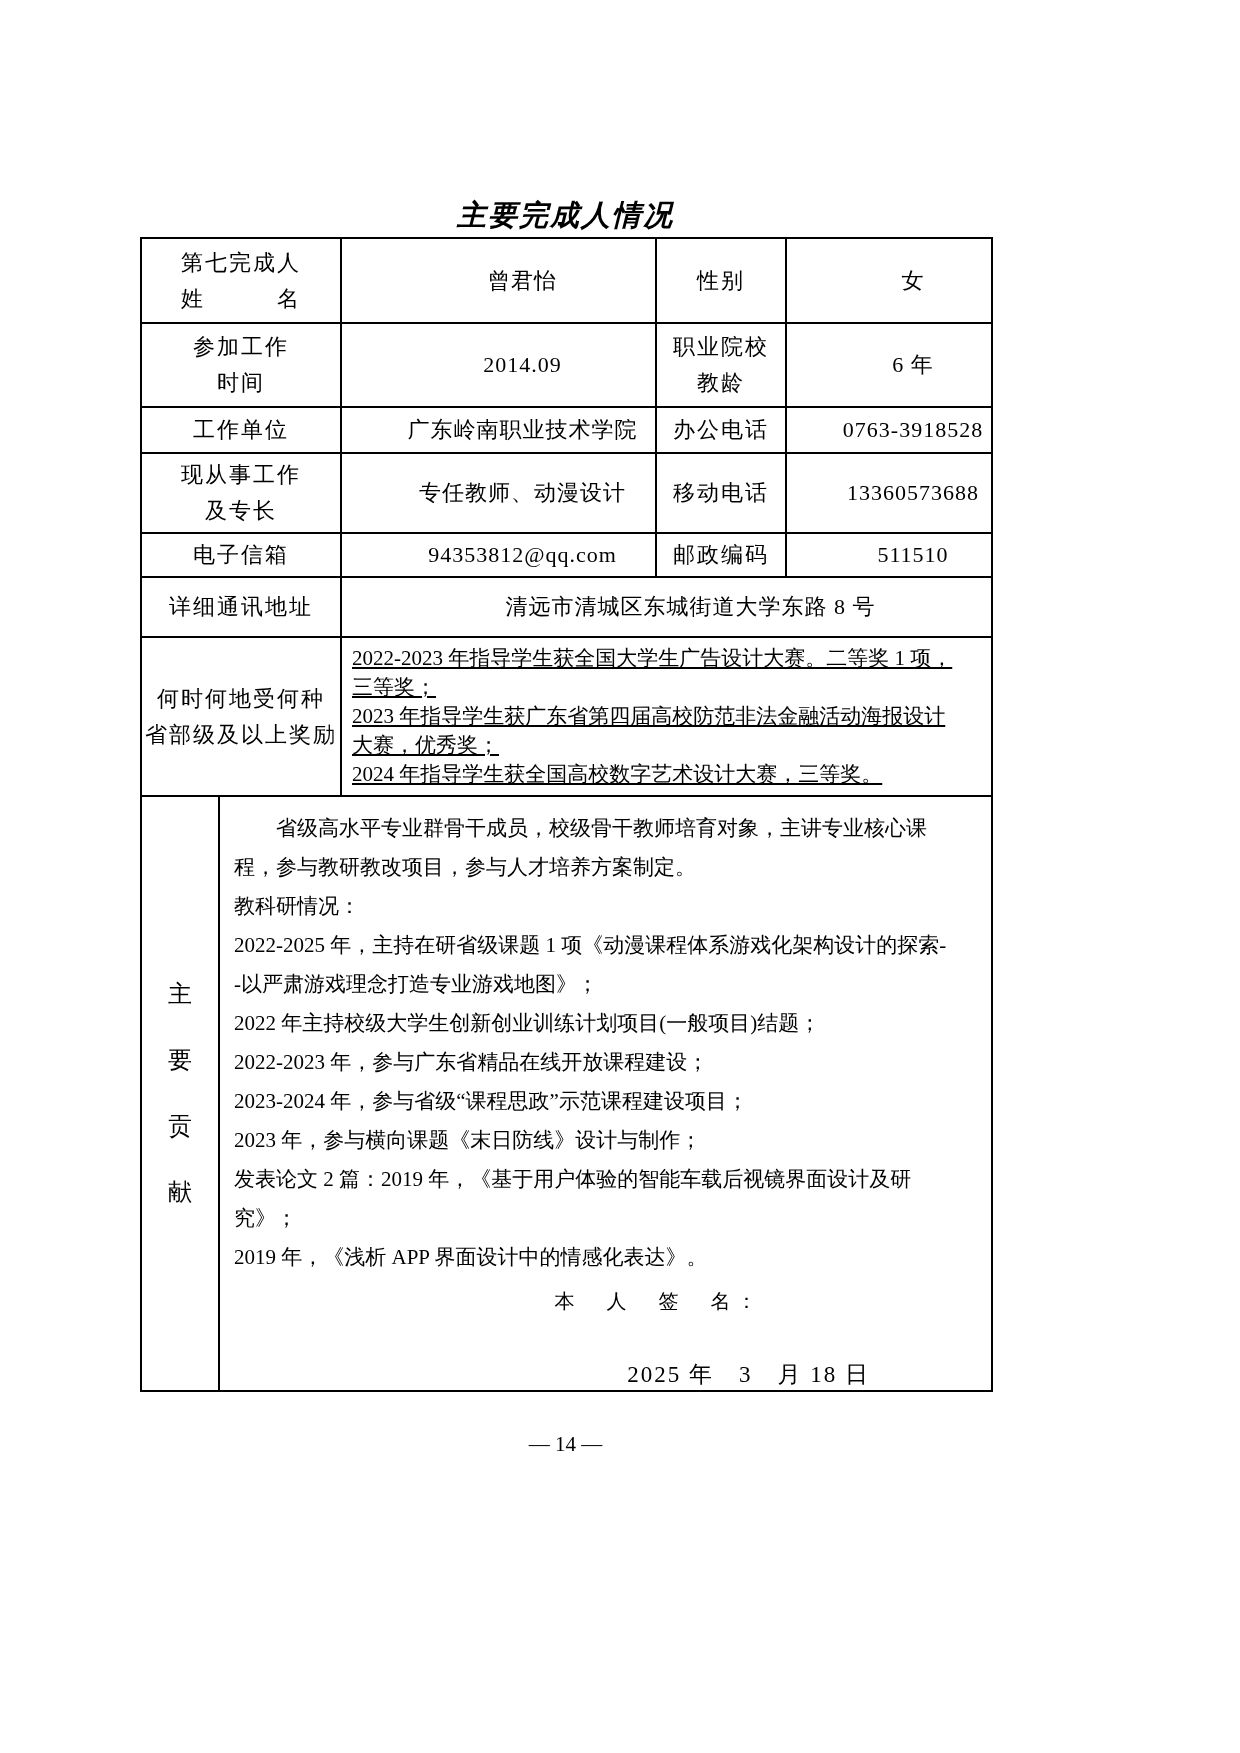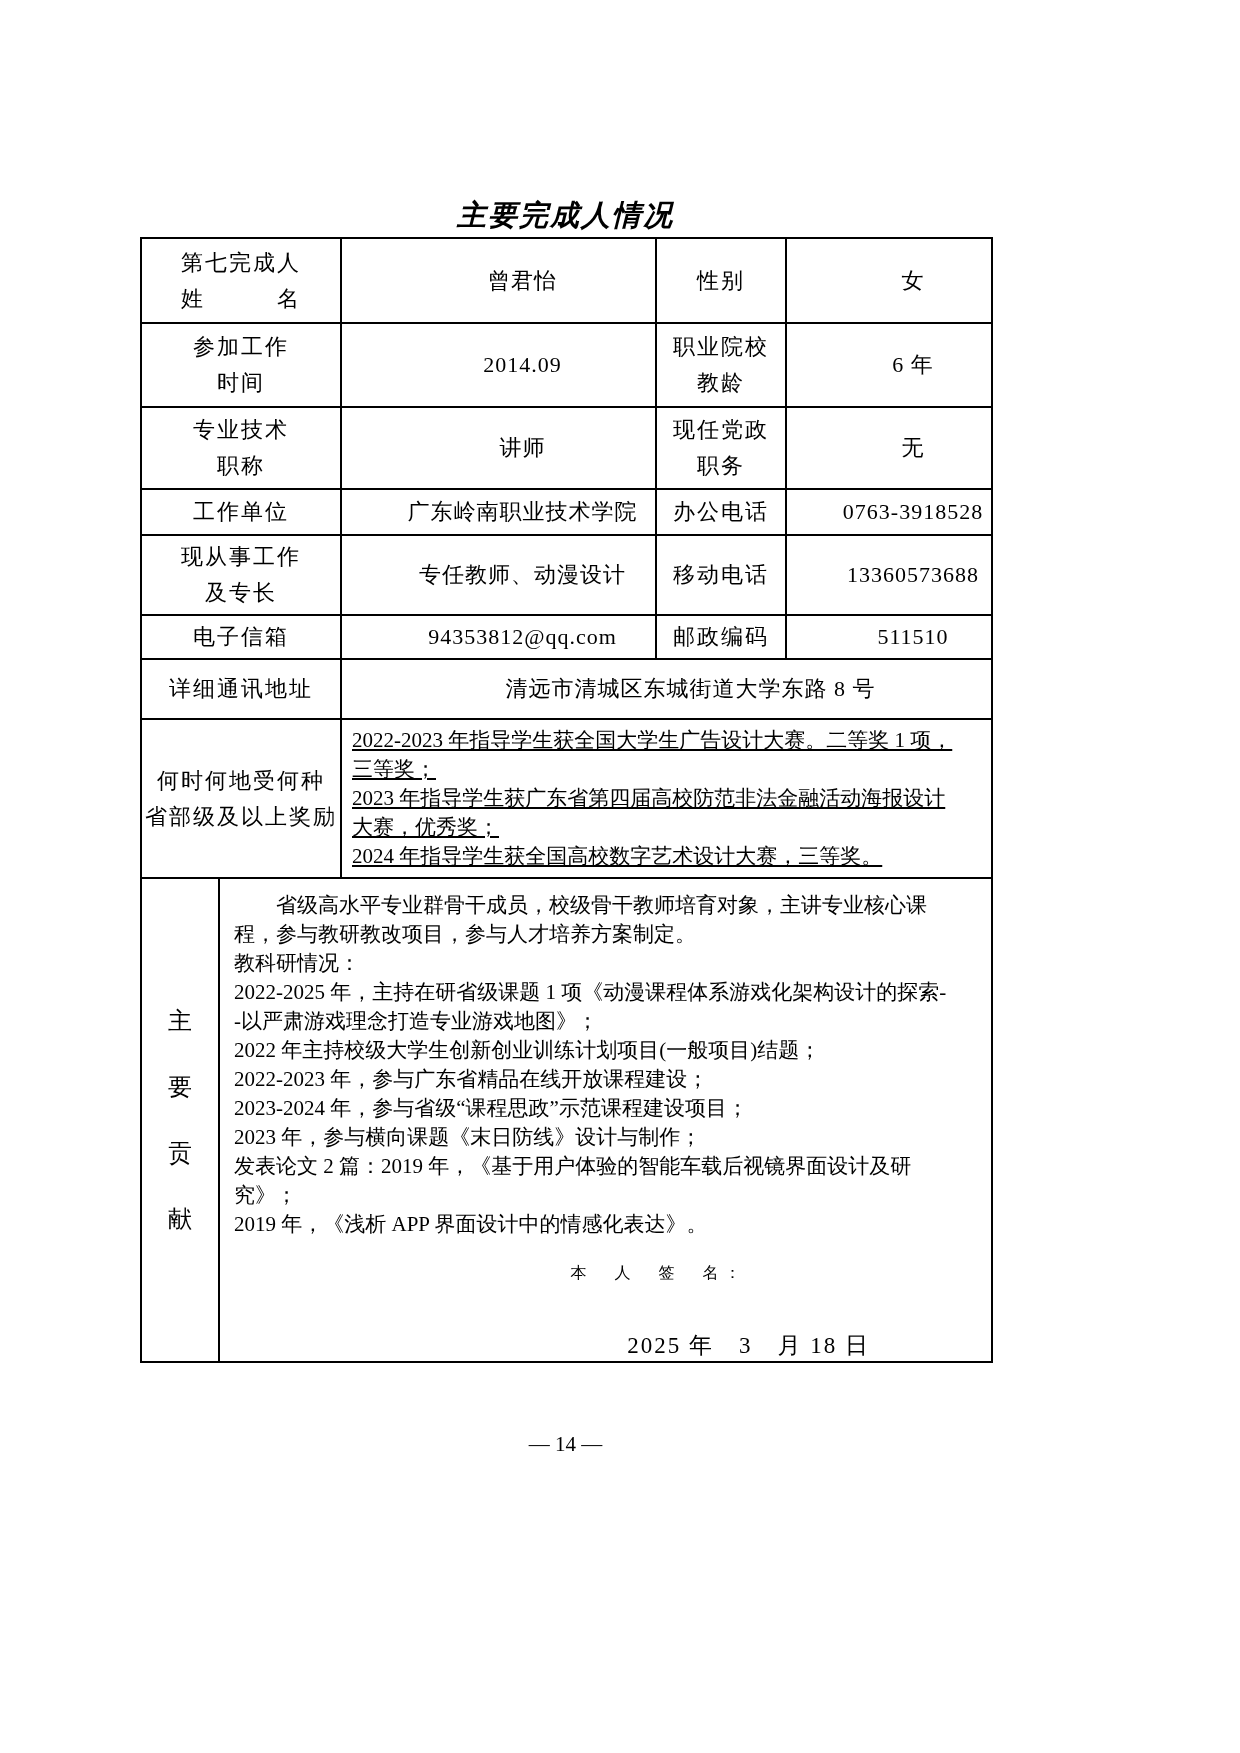--- a/index.html
+++ b/index.html
@@ -49,25 +49,25 @@
     padding:6px 30px 6px 10px;
   }
   .award-line {
     font-size:21px; line-height:29px; text-align:left;text-decoration:underline;
   }
   td.contrib-cell {
     vertical-align:top;
     padding:12px 38px 0 14px;
   }
   .contrib-p {
-    font-size:21px; line-height:29px; text-align:left;
+    font-size:21px; line-height:39px; text-align:left;
   }
   .contrib-p.indent { text-indent:2em; }
   .sig-line {
-    font-size:16px; line-height:33px; margin-top:17px;
+    font-size:20px; line-height:33px; margin-top:8px;
     text-align:center; padding-left:130px;
     letter-spacing:6px;
   }
   .date-line {
     font-size:23px; line-height:30px; margin-top:42px;
     text-align:center; padding-left:310px;
     letter-spacing:2px;
   }
   .page-footer {
     position:absolute; top:1432px; left:140px; width:851px;
@@ -100,28 +100,20 @@
 
   <tr style="height:84px">
     <td colspan="2" class="label">参加工作
 时间</td>
     <td class="value">2014.09</td>
     <td class="label">职业院校
 教龄</td>
     <td class="value">6 年</td>
   </tr>
 
-  <tr style="height:82px">
-    <td colspan="2" class="label">专业技术
-职称</td>
-    <td class="value">讲师</td>
-    <td class="label">现任党政
-职务</td>
-    <td class="value">无</td>
-  </tr>
 
   <tr style="height:46px">
     <td colspan="2" class="label">工作单位</td>
     <td class="value">广东岭南职业技术学院</td>
     <td class="label">办公电话</td>
     <td class="value">0763-3918528</td>
   </tr>
 
   <tr style="height:80px">
     <td colspan="2" class="label">现从事工作

